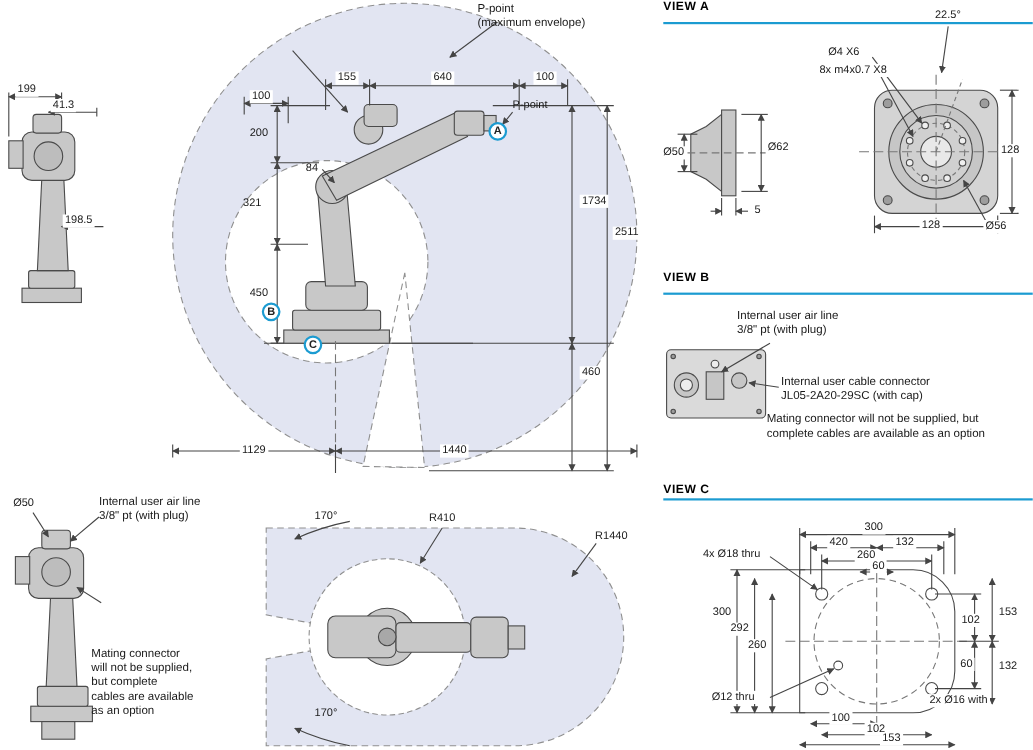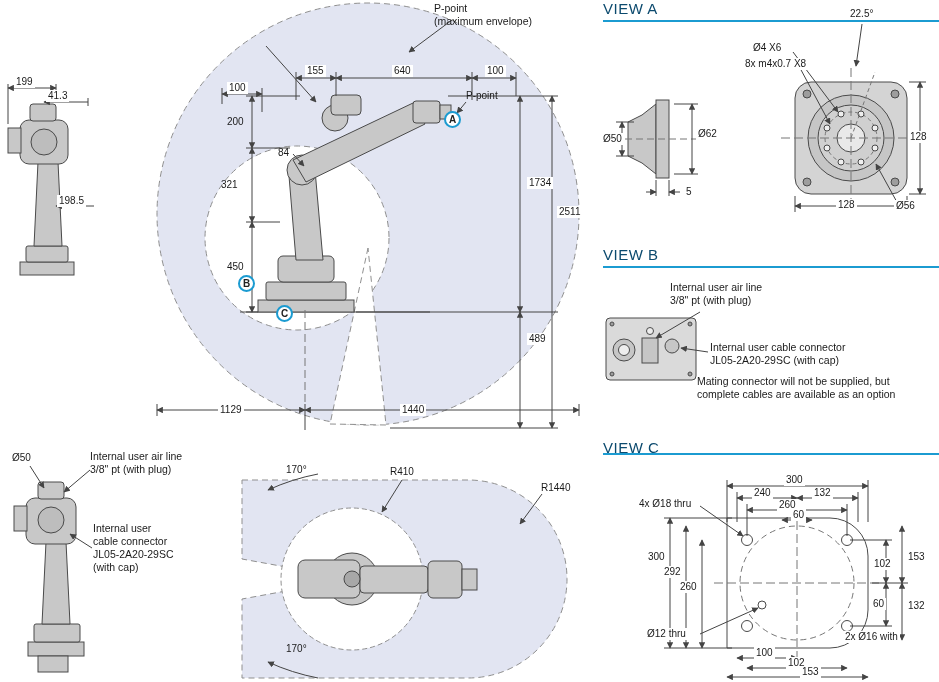--- a/index.html
+++ b/index.html
@@ -4,21 +4,21 @@
 <style>
   * { margin:0; padding:0; box-sizing:border-box; }
   html,body { background:#ffffff; }
   body { font-family:"Liberation Sans", sans-serif; color:#222; }
   .canvas { position:relative; width:939px; height:682px; background:#fff; overflow:hidden; }
   .layer { position:absolute; left:0; top:0; }
   .d { position:absolute; font-size:10px; line-height:12px; white-space:nowrap; color:#1a1a1a; }
   .bg { background:#fff; padding:0 2px; }
   .n { position:absolute; font-size:10.5px; line-height:13px; white-space:pre-line; color:#1a1a1a; }
   .t-r { text-align:right; }
-  .h-view { position:absolute; font-size:15px; font-weight:normal; letter-spacing:.5px; color:#0c4a6e; }
+  .h-view { position:absolute; font-size:11px; font-weight:bold; letter-spacing:.5px; color:#000000; }
   .rule { position:absolute; height:2px; background:#1b9bd1; }
   .marker { position:absolute; width:17px; height:17px; border:2px solid #1b9bd1; border-radius:50%;
             background:#fff; font-size:10px; font-weight:bold; color:#222;
             display:flex; align-items:center; justify-content:center; }
 </style>
 </head>
 <body>
 
 <div class="canvas">
 
@@ -265,31 +265,32 @@
   <div class="d bg" style="left:227px;top:82px">100</div>
   <div class="d bg" style="left:305px;top:65px">155</div>
   <div class="d bg" style="left:392px;top:65px">640</div>
   <div class="d bg" style="left:485px;top:65px">100</div>
   <div class="d" style="left:227px;top:116px">200</div>
   <div class="d" style="left:278px;top:147px">84</div>
   <div class="d" style="left:221px;top:179px">321</div>
   <div class="d" style="left:227px;top:261px">450</div>
   <div class="d bg" style="left:527px;top:177px">1734</div>
   <div class="d bg" style="left:557px;top:206px">2511</div>
-  <div class="d bg" style="left:527px;top:333px">489</div>
+  <div class="d bg" style="left:527px;top:333px">460</div>
   <div class="d bg" style="left:218px;top:404px">1129</div>
   <div class="d bg" style="left:400px;top:404px">1440</div>
 
   <div class="d" style="left:12px;top:452px">Ø50</div>
   <div class="n" style="left:90px;top:450px">Internal user air line
 3/8" pt (with plug)</div>
-  <div class="n" style="left:93px;top:522px">Internal user
-cable connector
-JL05-2A20-29SC
-(with cap)</div>
+  <div class="n" style="left:83px;top:588px">Mating connector
+will not be supplied,
+but complete
+cables are available
+as an option</div>
 
   <div class="d" style="left:286px;top:464px">170°</div>
   <div class="d" style="left:390px;top:466px">R410</div>
   <div class="d" style="left:541px;top:482px">R1440</div>
   <div class="d" style="left:286px;top:643px">170°</div>
 
   <div class="h-view" style="left:603px;top:0">VIEW A</div>
   <div class="rule" style="left:603px;top:20px;width:336px"></div>
   <div class="d bg" style="left:848px;top:8px">22.5°</div>
   <div class="d bg" style="left:751px;top:42px">Ø4 X6</div>
@@ -307,21 +308,21 @@
 3/8" pt (with plug)</div>
   <div class="n" style="left:710px;top:341px">Internal user cable connector
 JL05-2A20-29SC (with cap)</div>
   <div class="n" style="left:697px;top:375px">Mating connector will not be supplied, but
 complete cables are available as an option</div>
 
   <div class="h-view" style="left:603px;top:439px">VIEW C</div>
   <div class="rule" style="left:603px;top:453px;width:336px"></div>
   <div class="d bg" style="left:637px;top:498px">4x Ø18 thru</div>
   <div class="d bg" style="left:784px;top:474px">300</div>
-  <div class="d bg" style="left:752px;top:487px">240</div>
+  <div class="d bg" style="left:752px;top:487px">420</div>
   <div class="d bg" style="left:812px;top:487px">132</div>
   <div class="d bg" style="left:777px;top:499px">260</div>
   <div class="d bg" style="left:791px;top:509px">60</div>
   <div class="d bg" style="left:646px;top:551px">300</div>
   <div class="d bg" style="left:662px;top:566px">292</div>
   <div class="d bg" style="left:678px;top:581px">260</div>
   <div class="d bg" style="left:906px;top:551px">153</div>
   <div class="d bg" style="left:872px;top:558px">102</div>
   <div class="d bg" style="left:906px;top:600px">132</div>
   <div class="d bg" style="left:871px;top:598px">60</div>

